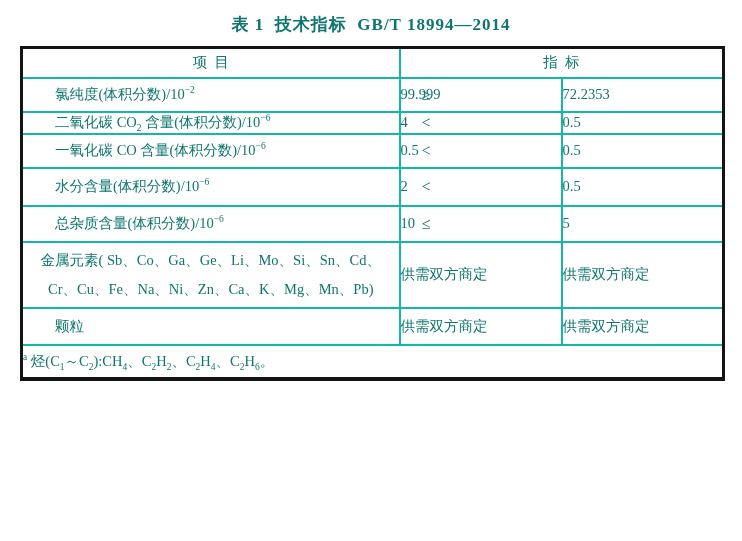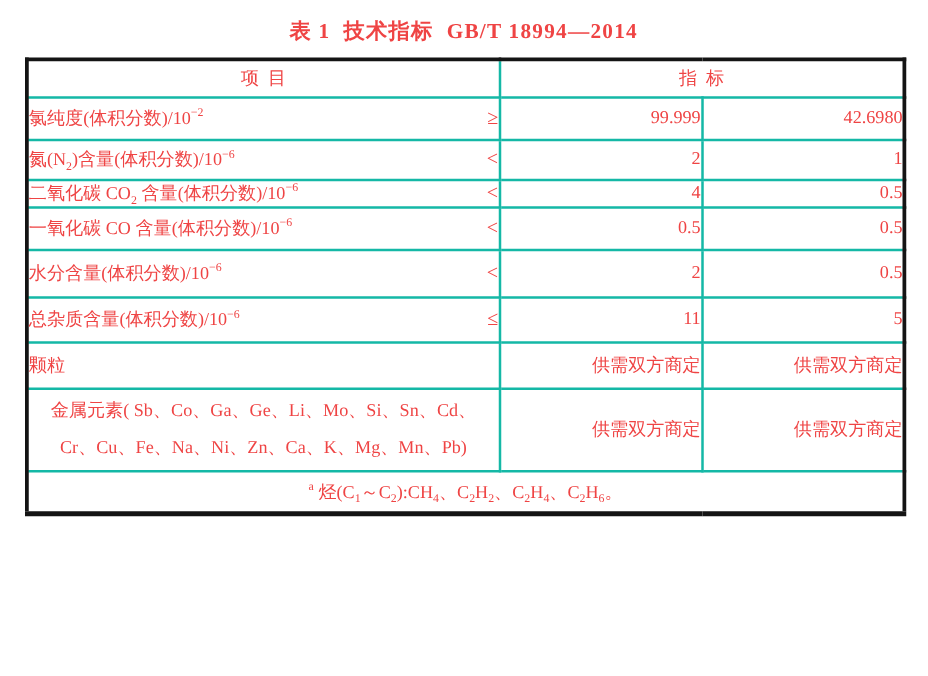--- a/index.html
+++ b/index.html
@@ -5,21 +5,21 @@
   html, body {
     margin: 0;
     padding: 0;
     background: #ffffff;
   }
   .page {
     position: relative;
     width: 742px;
     height: 541px;
     background: #ffffff;
-    color: #ef4444;
+    color: #0f766e;
     font-family: "Liberation Serif", "DejaVu Serif", serif;
   }
   .title {
     position: absolute;
     top: 13px;
     left: 0;
     width: 100%;
     text-align: center;
     font-size: 17px;
     font-weight: bold;
@@ -52,37 +52,37 @@
     white-space: pre;
   }
   td.item {
     padding: 0 18px 0 12px;
   }
   td.item .cellflex {
     display: flex;
     justify-content: space-between;
     align-items: center;
     width: 100%;
+    padding-left: 32px;
   }
   td.item .op {
     font-size: 16px;
     margin-left: 6px;
   }
   td.metal {
     text-align: center;
     line-height: 1.95;
     padding: 4px 8px;
   }
   td.val {
-    text-align: right;
+    text-align: left;
   }
   td.footnote {
     padding-left: 24px;
     font-size: 14px;
-    text-align: center;
   }
   sup, sub {
     font-size: 9.5px;
     line-height: 0;
   }
 </style>
 </head>
 <body>
 
 <div class="page">
@@ -103,35 +103,25 @@
     </tr>
 
     <tr style="height:34px">
       <td class="item">
             <span class="cellflex">
               <span>氯纯度(体积分数)/10<sup>−2</sup></span>
               <span class="op">≥</span>
             </span>
           </td>
       <td class="val">99.999</td>
-      <td class="val">42.6980</td>
+      <td class="val">72.2353</td>
     </tr>
 
 
 
-    <tr style="height:32px">
-      <td class="item">
-            <span class="cellflex">
-              <span>氮(N<sub>2</sub>)含量(体积分数)/10<sup>−6</sup></span>
-              <span class="op">&lt;</span>
-            </span>
-          </td>
-      <td class="val">2</td>
-      <td class="val">1</td>
-    </tr>
 
     <tr style="height:22px">
       <td class="item">
             <span class="cellflex">
               <span>二氧化碳 CO<sub>2</sub> 含量(体积分数)/10<sup>−6</sup></span>
               <span class="op">&lt;</span>
             </span>
           </td>
       <td class="val">4</td>
       <td class="val">0.5</td>
@@ -160,40 +150,40 @@
       <td class="val">0.5</td>
     </tr>
 
     <tr style="height:36px">
       <td class="item">
             <span class="cellflex">
               <span>总杂质含量(体积分数)/10<sup>−6</sup></span>
               <span class="op">≤</span>
             </span>
           </td>
-      <td class="val">11</td>
+      <td class="val">10</td>
       <td class="val">5</td>
+    </tr>
+
+    <tr style="height:66px">
+      <td class="metal">金属元素( Sb、Co、Ga、Ge、Li、Mo、Si、Sn、Cd、<br>Cr、Cu、Fe、Na、Ni、Zn、Ca、K、Mg、Mn、Pb)</td>
+      <td class="val">供需双方商定</td>
+      <td class="val">供需双方商定</td>
     </tr>
 
     <tr style="height:37px">
       <td class="item">
             <span class="cellflex">
               <span>颗粒</span>
               <span class="op"></span>
             </span>
           </td>
       <td class="val">供需双方商定</td>
       <td class="val">供需双方商定</td>
     </tr>
 
-    <tr style="height:66px">
-      <td class="metal">金属元素( Sb、Co、Ga、Ge、Li、Mo、Si、Sn、Cd、<br>Cr、Cu、Fe、Na、Ni、Zn、Ca、K、Mg、Mn、Pb)</td>
-      <td class="val">供需双方商定</td>
-      <td class="val">供需双方商定</td>
-    </tr>
-
     <tr style="height:34px">
       <td class="footnote" colspan="3"><sup>a</sup>  烃(C<sub>1</sub>～C<sub>2</sub>):CH<sub>4</sub>、C<sub>2</sub>H<sub>2</sub>、C<sub>2</sub>H<sub>4</sub>、C<sub>2</sub>H<sub>6</sub>。</td>
     </tr>
 
   </tbody>
     </table>
 </div>
 
 </body></html>

